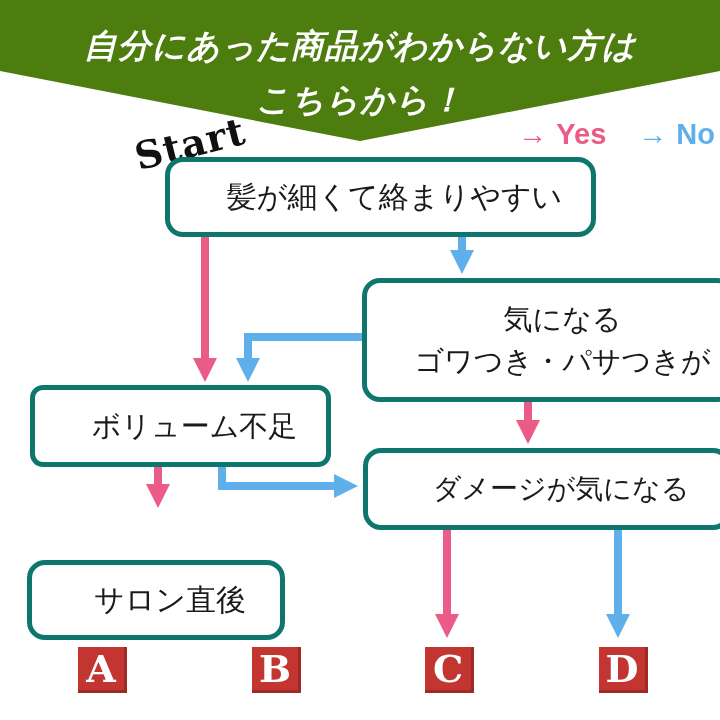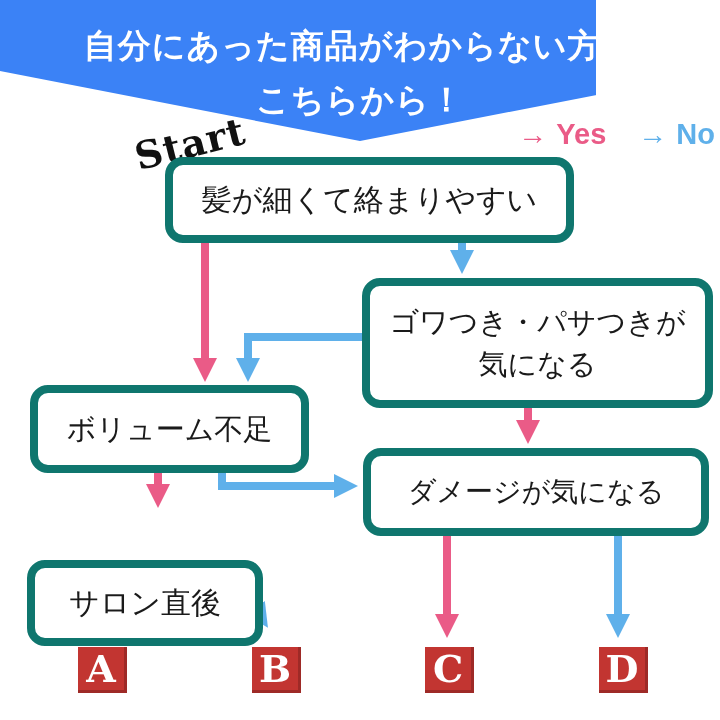--- a/index.html
+++ b/index.html
@@ -1,23 +1,24 @@
 <!DOCTYPE html>
 <html><head>
 <meta charset="utf-8">
 <style>
   html,body{margin:0;padding:0;}
   body{
     width:720px;height:720px;position:relative;overflow:hidden;
     background:#ffffff;font-family:"DejaVu Serif", serif;
   }
   .banner{
-    position:absolute;left:0;top:0;width:596px;height:141px;
-    background:#3b82f6;
+    position:absolute;left:0;top:0;width:720px;height:141px;
+    background:#4d7c0f;
     clip-path:polygon(0 0,720px 0,720px 71px,360px 141px,0 71px);
+    font-style:italic;
   }
   .banner-line1,.banner-line2{
     position:absolute;left:0;width:720px;text-align:center;
     color:#ffffff;font-size:33px;font-weight:600;letter-spacing:1px;
     font-family:"DejaVu Serif", serif;
   }
   .banner-line1{top:24px;}
   .banner-line2{top:78px;}
   .legend{
     position:absolute;left:505px;top:116px;width:210px;height:36px;
@@ -27,28 +28,29 @@
   }
   .legend .yes{color:#ea5b87;}
   .legend .no{color:#5fb0ea;}
   .legend .gap{display:inline-block;width:14px;}
   .start-label{
     position:absolute;left:141px;top:134px;
     font-family:"DejaVu Serif", serif;font-weight:900;font-size:38px;color:#111111;
     transform:rotate(-14deg);transform-origin:left bottom;letter-spacing:1px;
   }
   .flow-box{
-    position:absolute;background:#ffffff;border:8px solid #0f766e;border-radius:18px;
+    position:absolute;background:#ffffff;border:5px solid #0f766e;border-radius:18px;
     display:flex;flex-direction:column;align-items:center;justify-content:center;
     color:#1a1a1a;text-align:center;line-height:1.45;
     font-family:"DejaVu Serif", serif;
+    padding-left:28px;
   }
   #box-q1{left:165px;top:157px;width:393px;height:70px;font-size:30px;}
   #box-q2{left:362px;top:278px;width:335px;height:114px;font-size:29px;}
-  #box-q3{left:30px; top:385px;width:263px;height:72px;font-size:29px;}
+  #box-q3{left:30px; top:385px;width:263px;height:72px;font-size:29px;border-radius:13px;}
   #box-q4{left:363px;top:448px;width:330px;height:72px;font-size:28px;align-items:center;}
   #box-q5{left:27px; top:512px;width:220px;height:70px;font-size:30px;margin-top:48px;}
   .result-box{
     position:absolute;top:647px;width:49px;height:46px;
     background:#c23531;border-right:3px solid #9e2a27;border-bottom:3px solid #9e2a27;
     display:flex;align-items:center;justify-content:center;
     color:#ffffff;font-family:"DejaVu Serif", serif;font-weight:700;font-size:38px;
     line-height:1;box-sizing:border-box;
   }
   #result-a{left:78px;}
@@ -97,22 +99,22 @@
   <path class="edge no" d="M238,582 L257,611" marker-end="url(#head-blue)"></path>
   <path class="edge yes" d="M447,520 L447,618" marker-end="url(#head-pink)"></path>
   <path class="edge no" d="M618,520 L618,618" marker-end="url(#head-blue)"></path>
 </svg>
 
 <div class="flow-box" id="box-q1">
   <span>髪が細くて絡まりやすい</span>
 </div>
 
 <div class="flow-box" id="box-q2">
+  <span>気になる</span>
   <span>ゴワつき・パサつきが</span>
-  <span>気になる</span>
 </div>
 
 <div class="flow-box" id="box-q3">
   <span>ボリューム不足</span>
 </div>
 
 <div class="flow-box" id="box-q4">
   <span>ダメージが気になる</span>
 </div>
 

